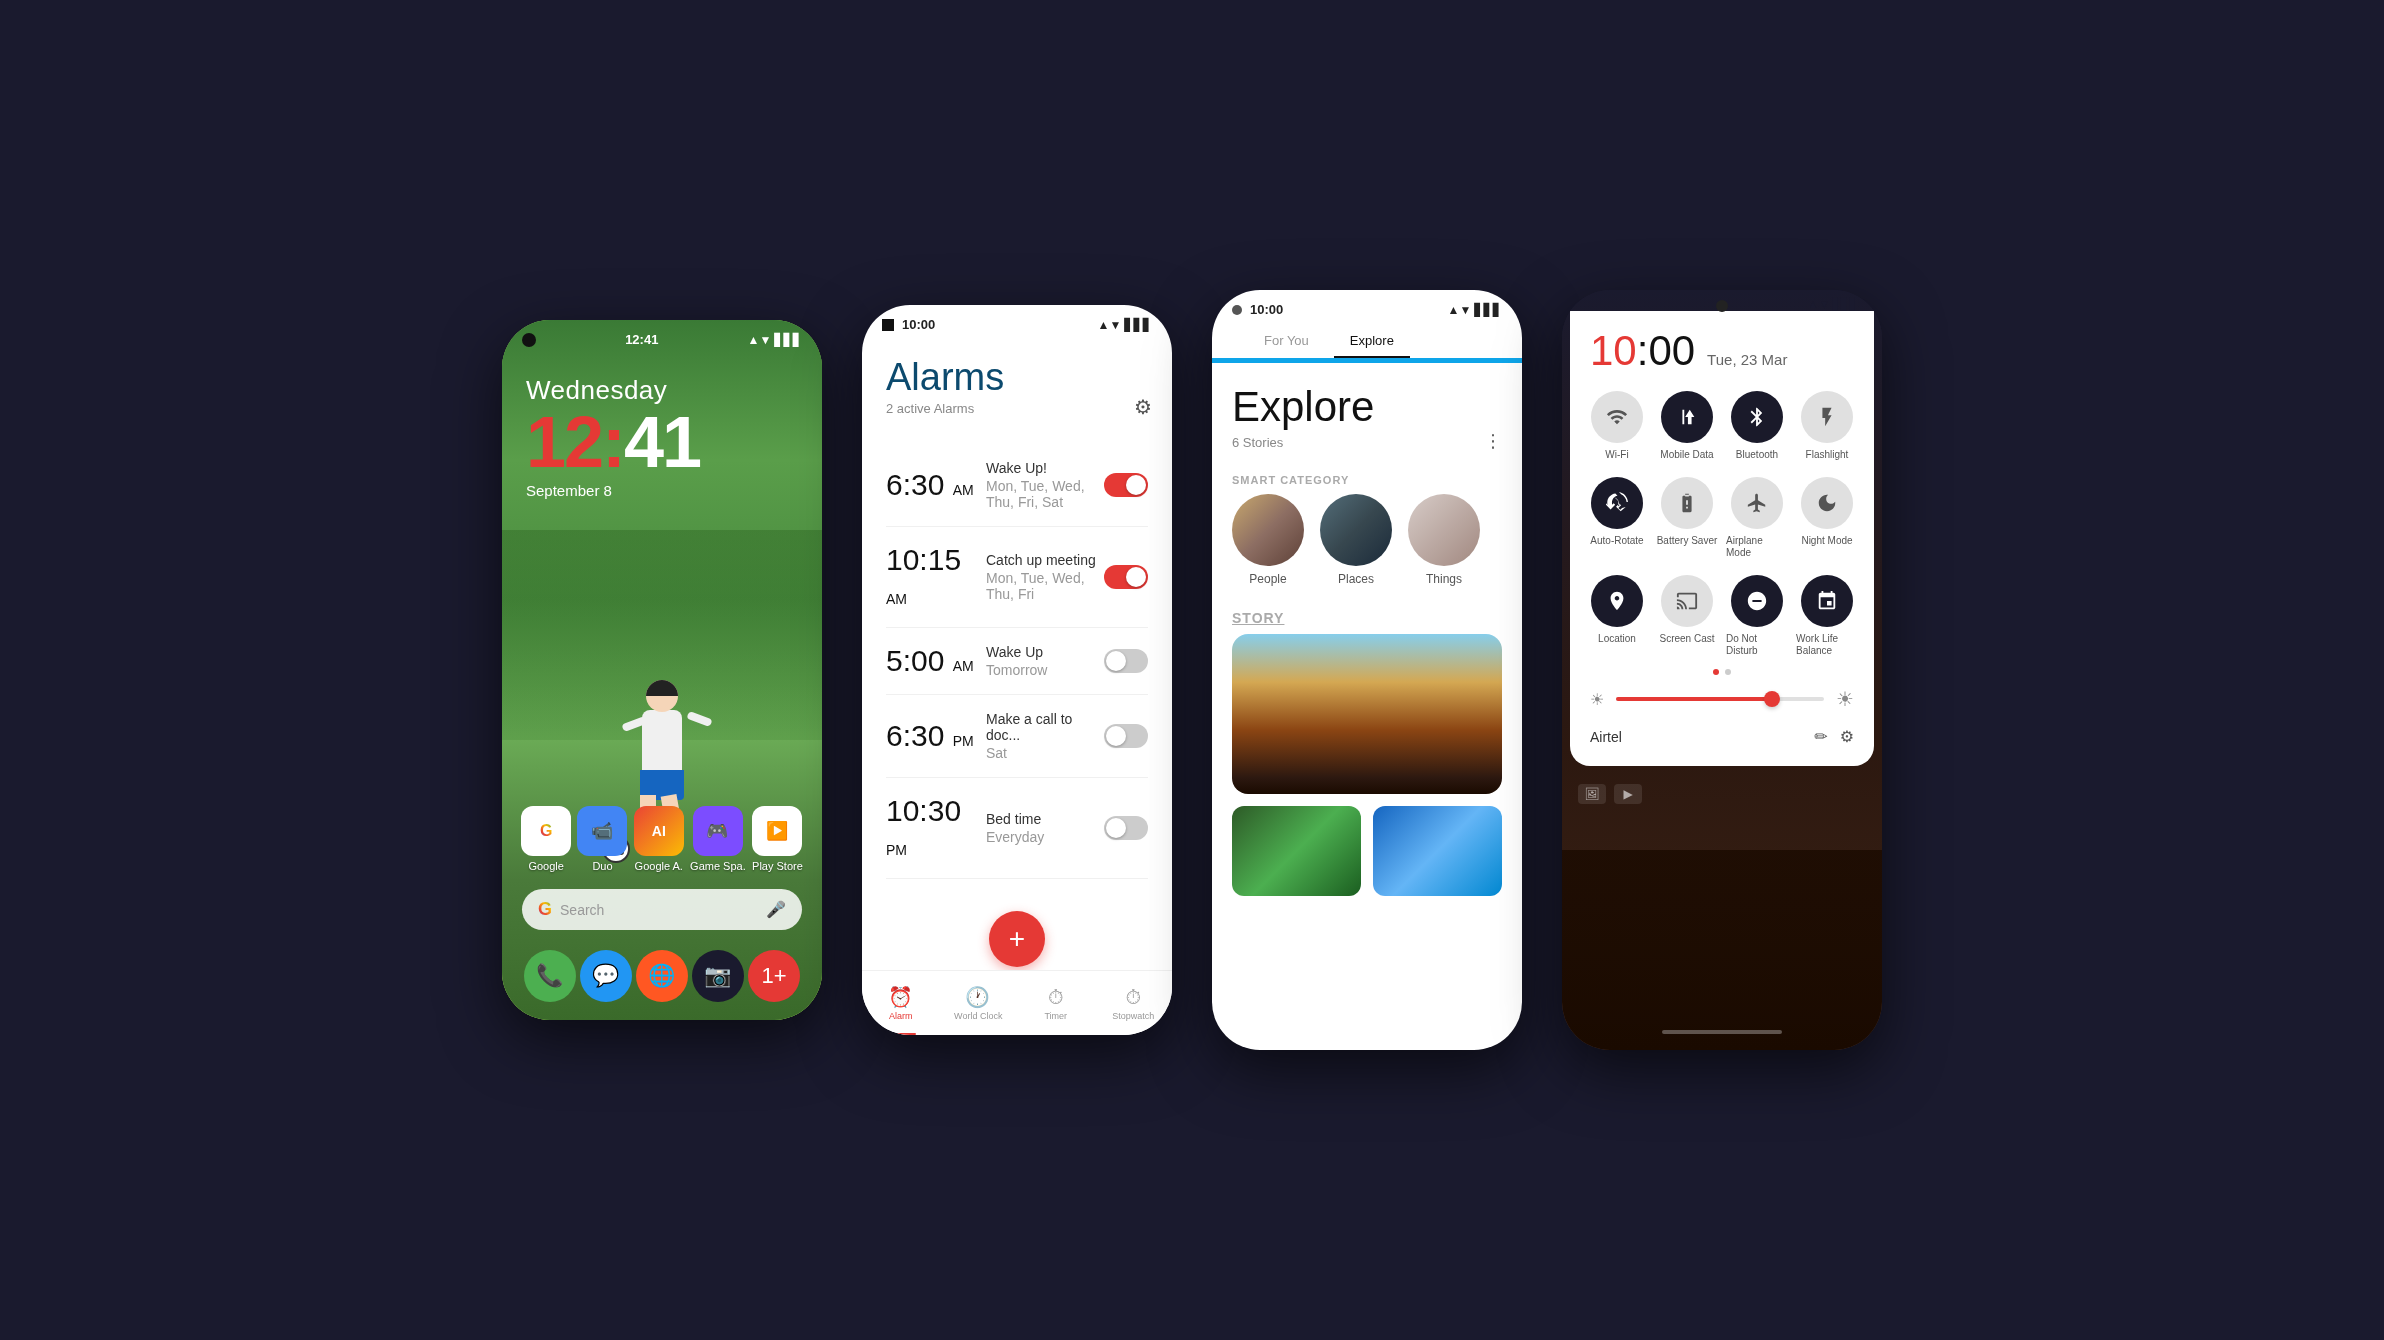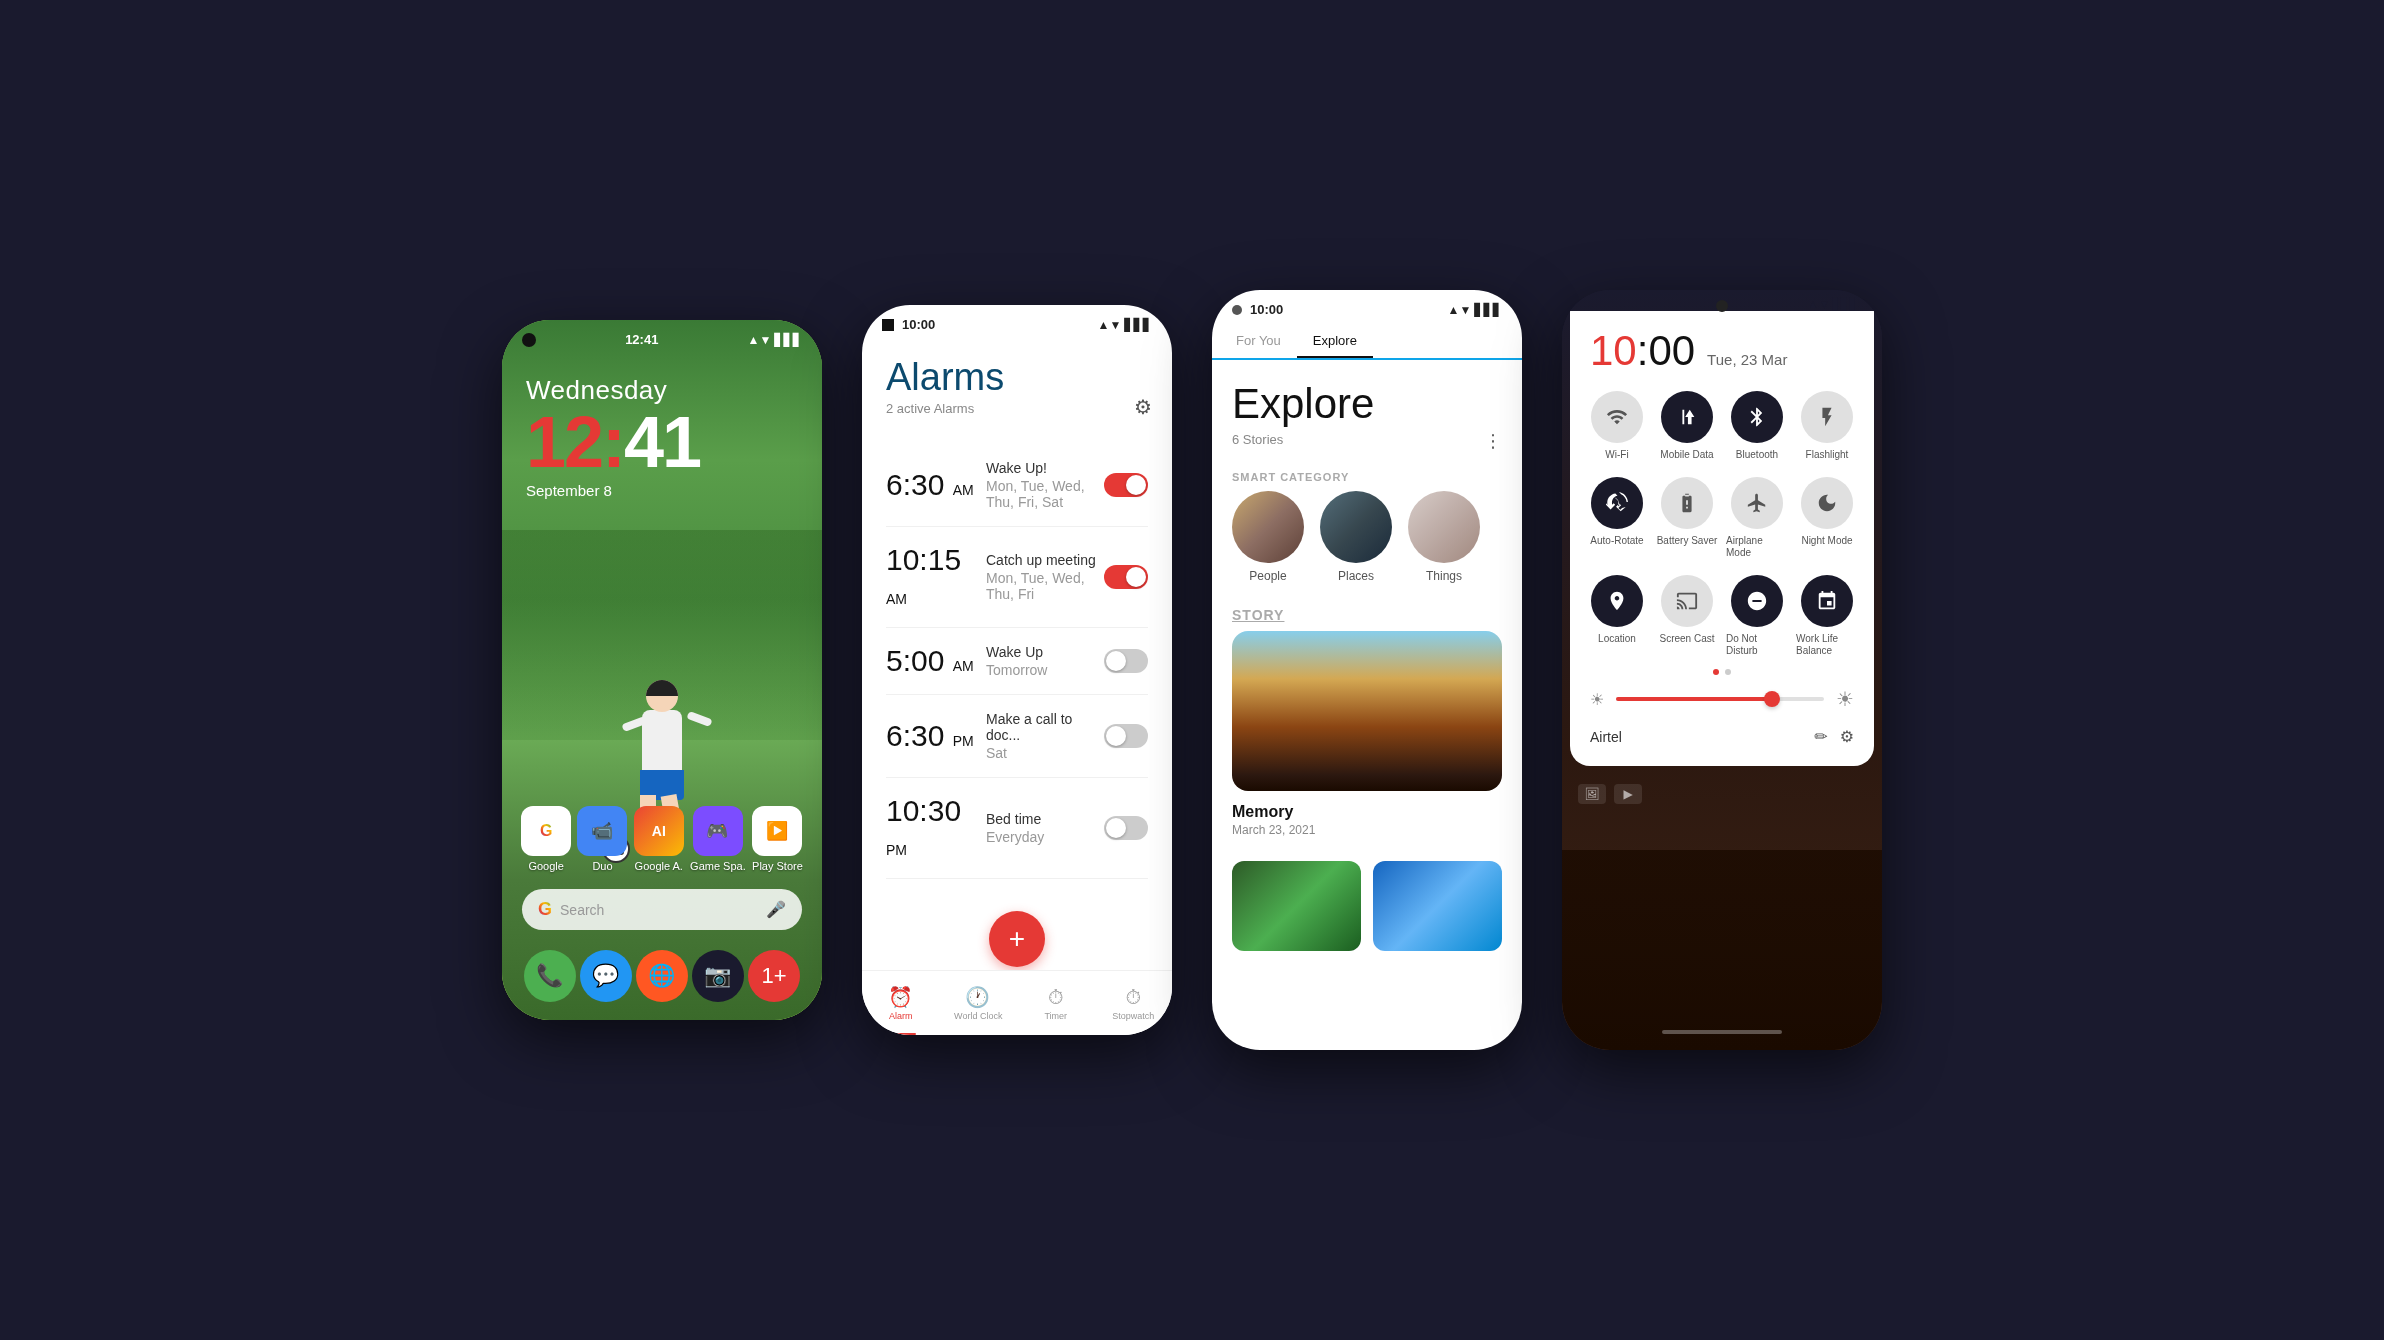--- a/index.html
+++ b/index.html
@@ -263,23 +263,23 @@
     .explore-status {
       display: flex;
       justify-content: space-between;
       align-items: center;
       padding: 12px 20px 8px;
       font-size: 13px;
       color: #222;
     }
     .explore-tabs {
       display: flex;
-      gap: 0;
-      padding: 0 8px;
-      border-bottom: 2px solid #0ea5e9;
+      gap: 9px;
+      padding: 0 36px;
+      border-bottom: 5px solid #0ea5e9;
     }
     .explore-tab {
       padding: 8px 16px;
       font-size: 13px;
       color: #999;
       border-bottom: 2px solid transparent;
     }
     .explore-tab.active {
       color: #111;
       border-bottom-color: #111;
@@ -772,24 +772,20 @@
       <div class="category-circle circle-things"></div>
       <span class="category-label-text">Things</span>
     </div>
   </div>
 
   <div class="story-label">STORY</div>
 
   <div class="story-card">
     <div class="story-mountain"></div>
   </div>
-  <div class="story-info">
-    <div class="story-title">Memory</div>
-    <div class="story-date">March 23, 2021</div>
-  </div>
 
   <div class="story-card2-row">
     <div class="story-card2 story-ferns"></div>
     <div class="story-card2 story-waves"></div>
   </div>
 </div>
 
 <div class="phone phone4" style="position:relative;">
   <div class="phone4-inner">
 

